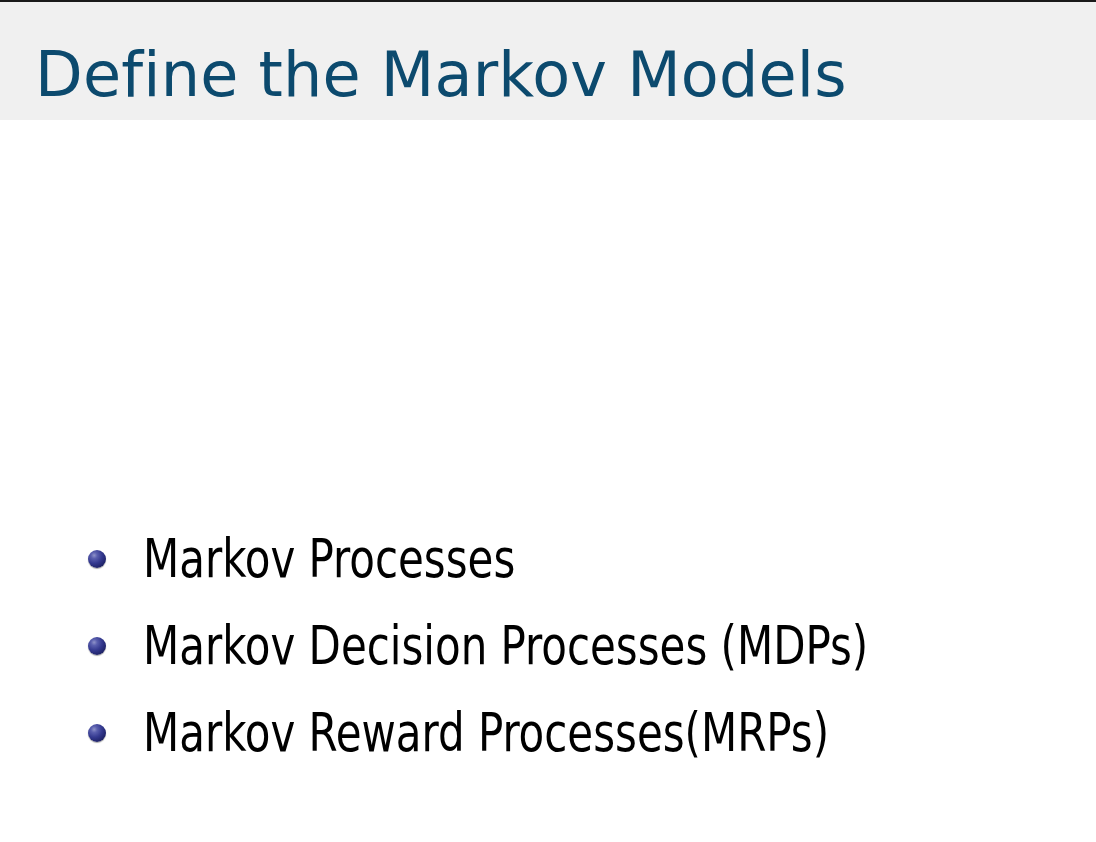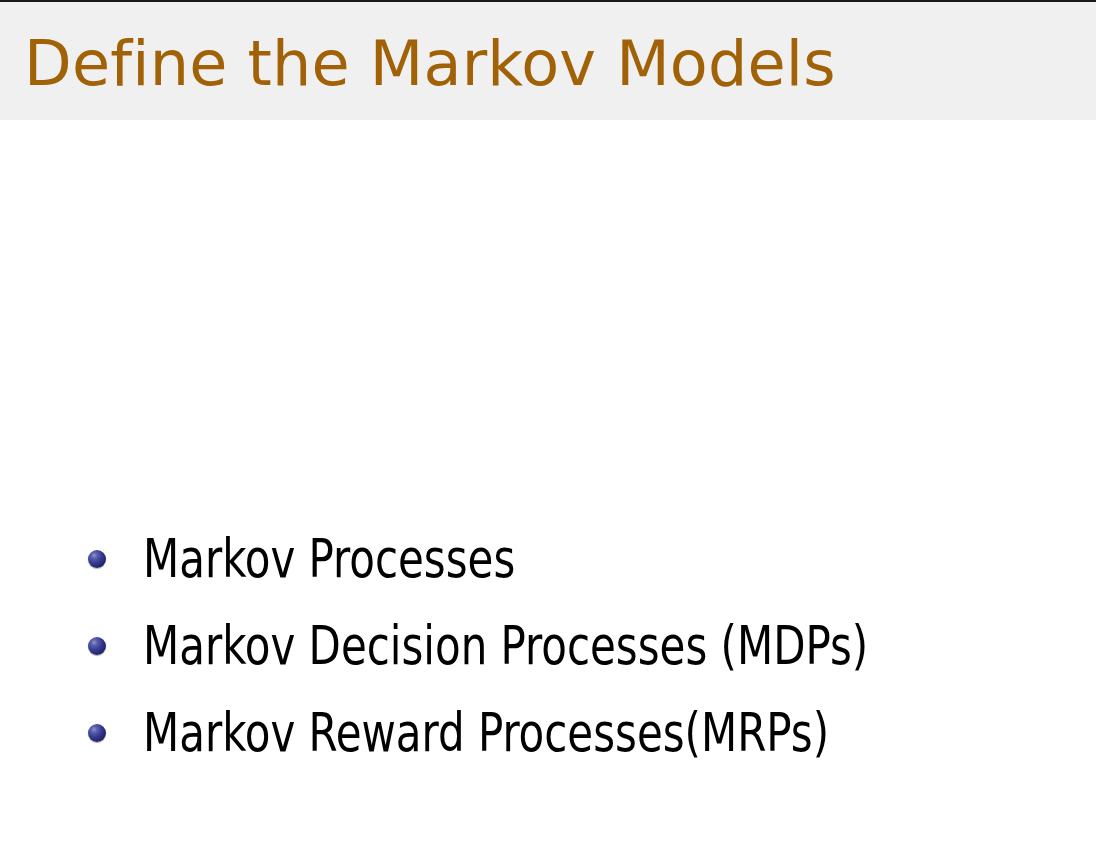--- a/index.html
+++ b/index.html
@@ -40,27 +40,27 @@
     width: 1096px;
     height: 118px;
     background: #f0f0f0;
     box-sizing: border-box;
   }
 
   .slide-title {
     position: absolute;
     left: 20px;
     top: 10px;
-    margin: 4px;
+    margin: 15px;
     font-family: "DejaVu Sans", sans-serif;
     font-weight: 400;
     font-size: 62px;
     line-height: 96px;
     letter-spacing: 0.2px;
-    color: #a16207;
+    color: #0c4a6e;
     white-space: nowrap;
     text-align: center;
   }
 
   
   .slide-body {
     position: absolute;
     left: 0;
     top: 120px;
     width: 920px;

